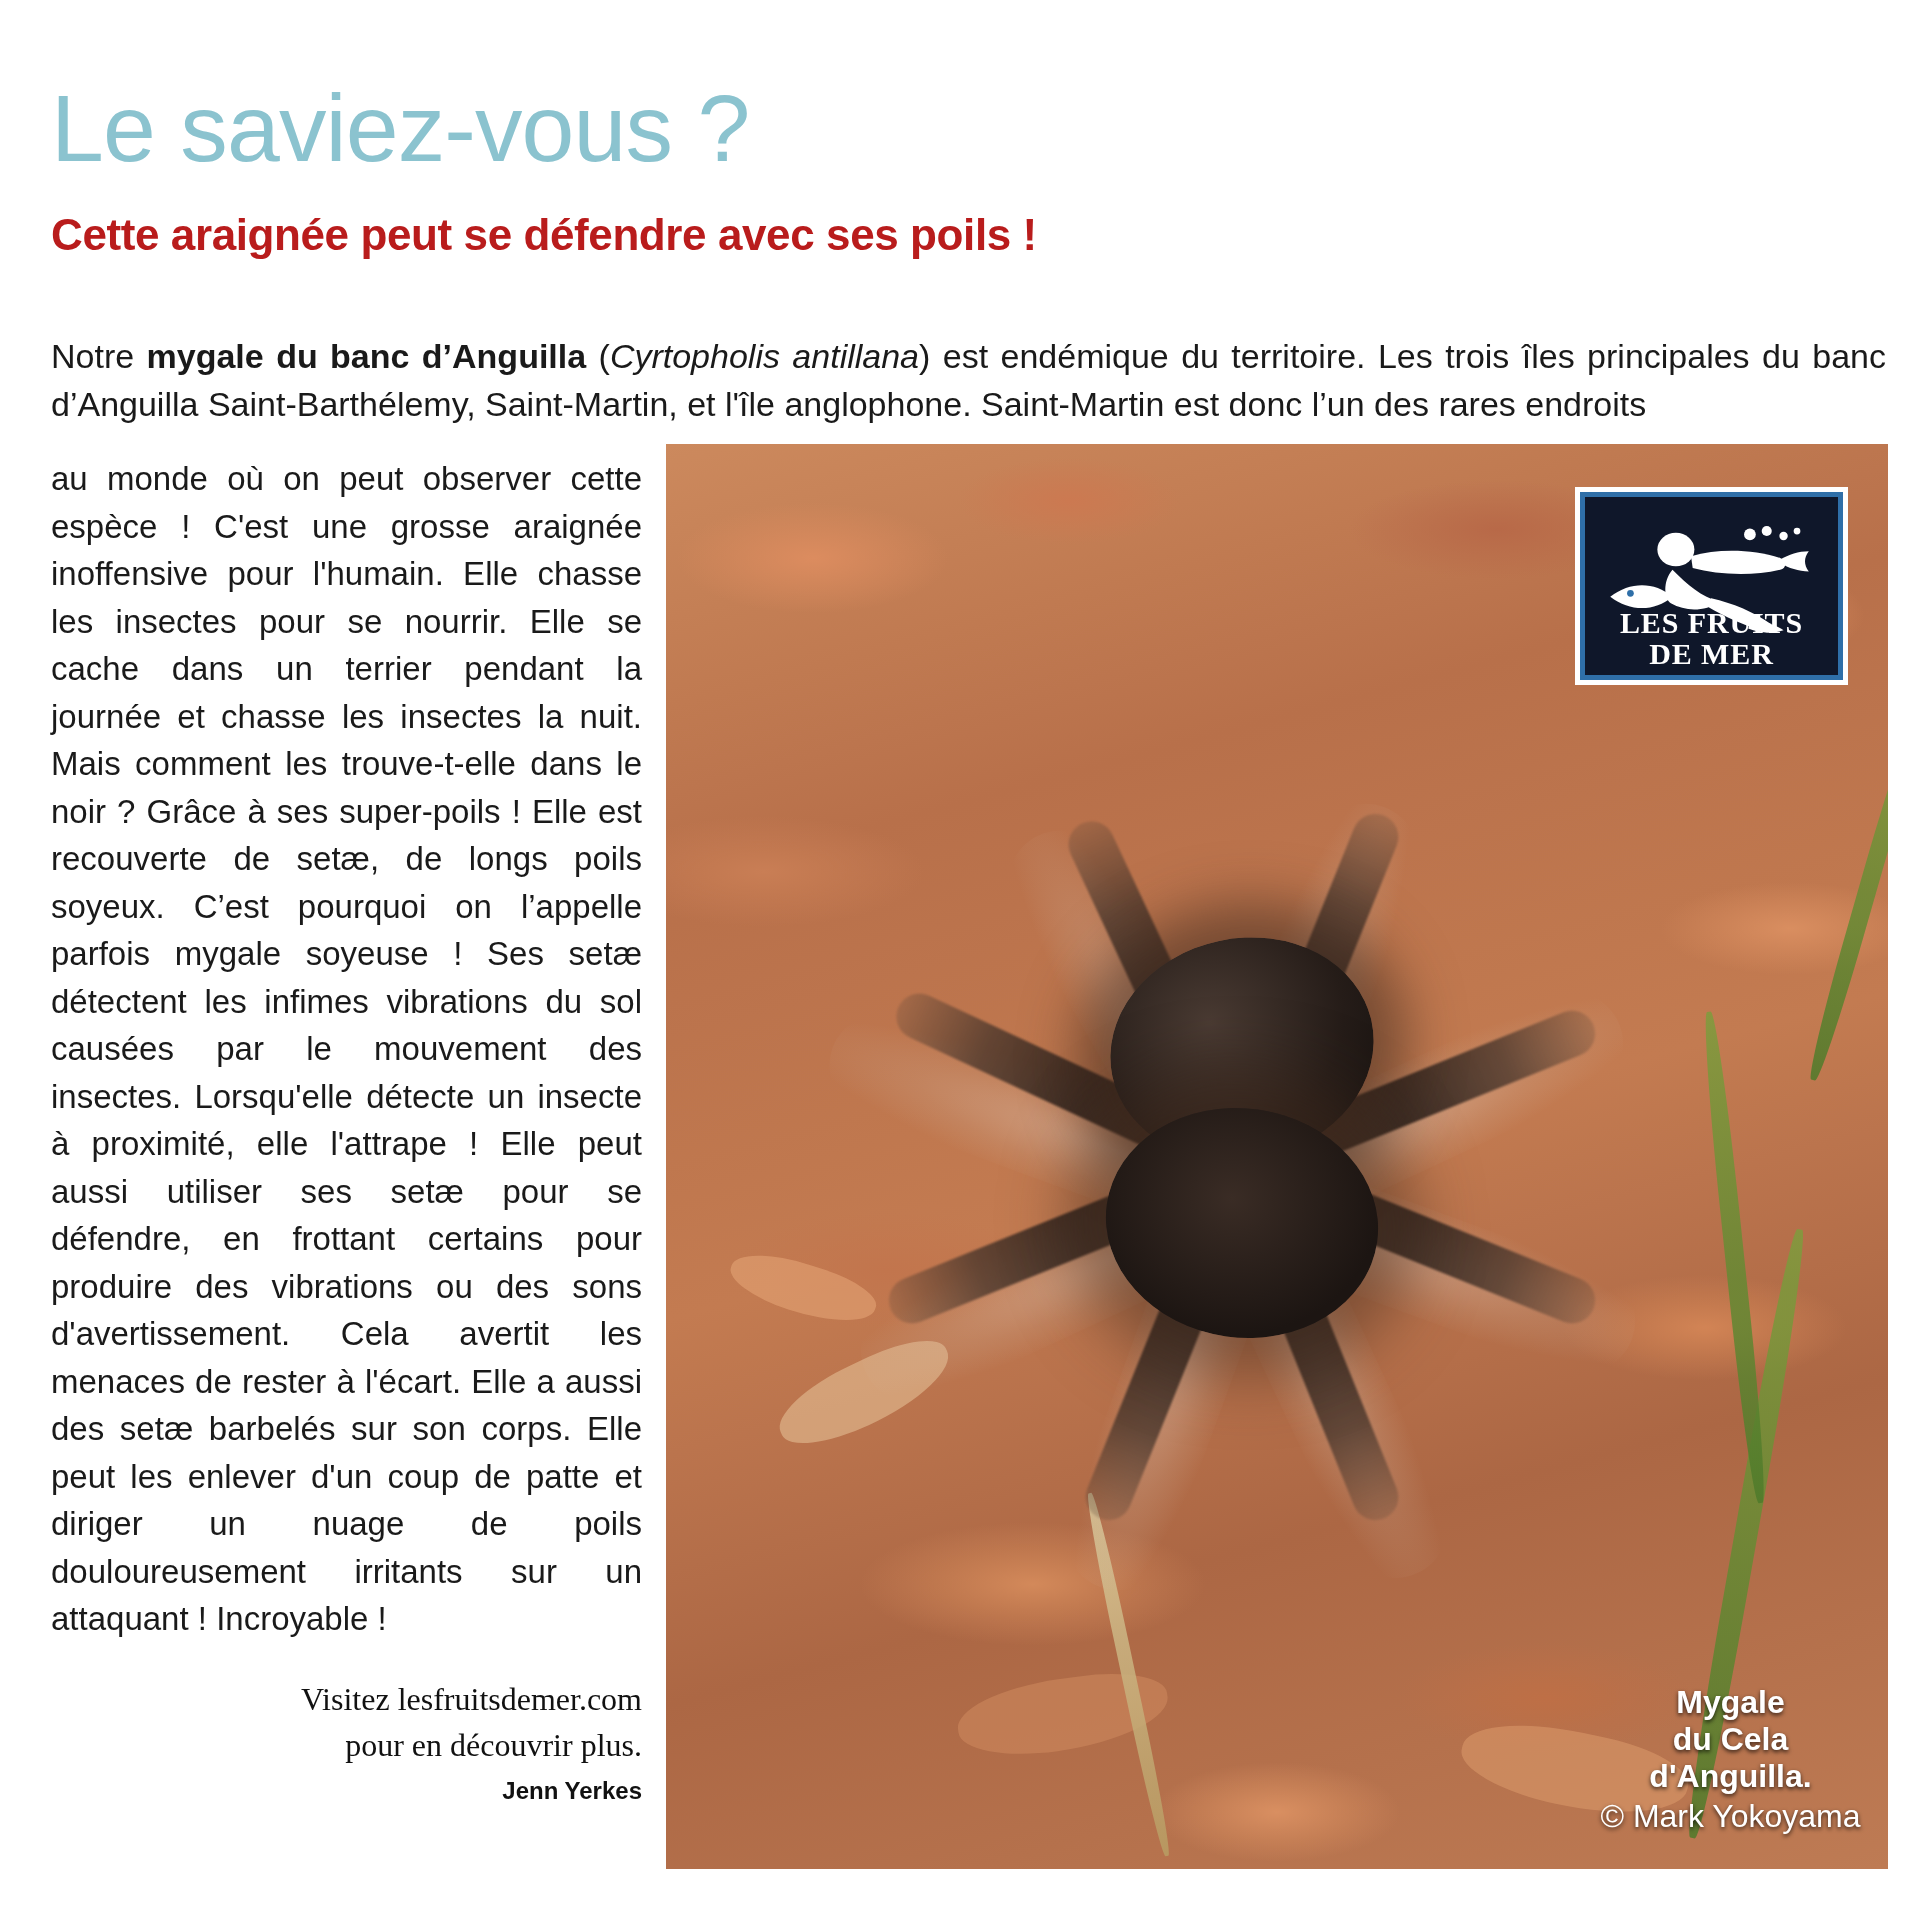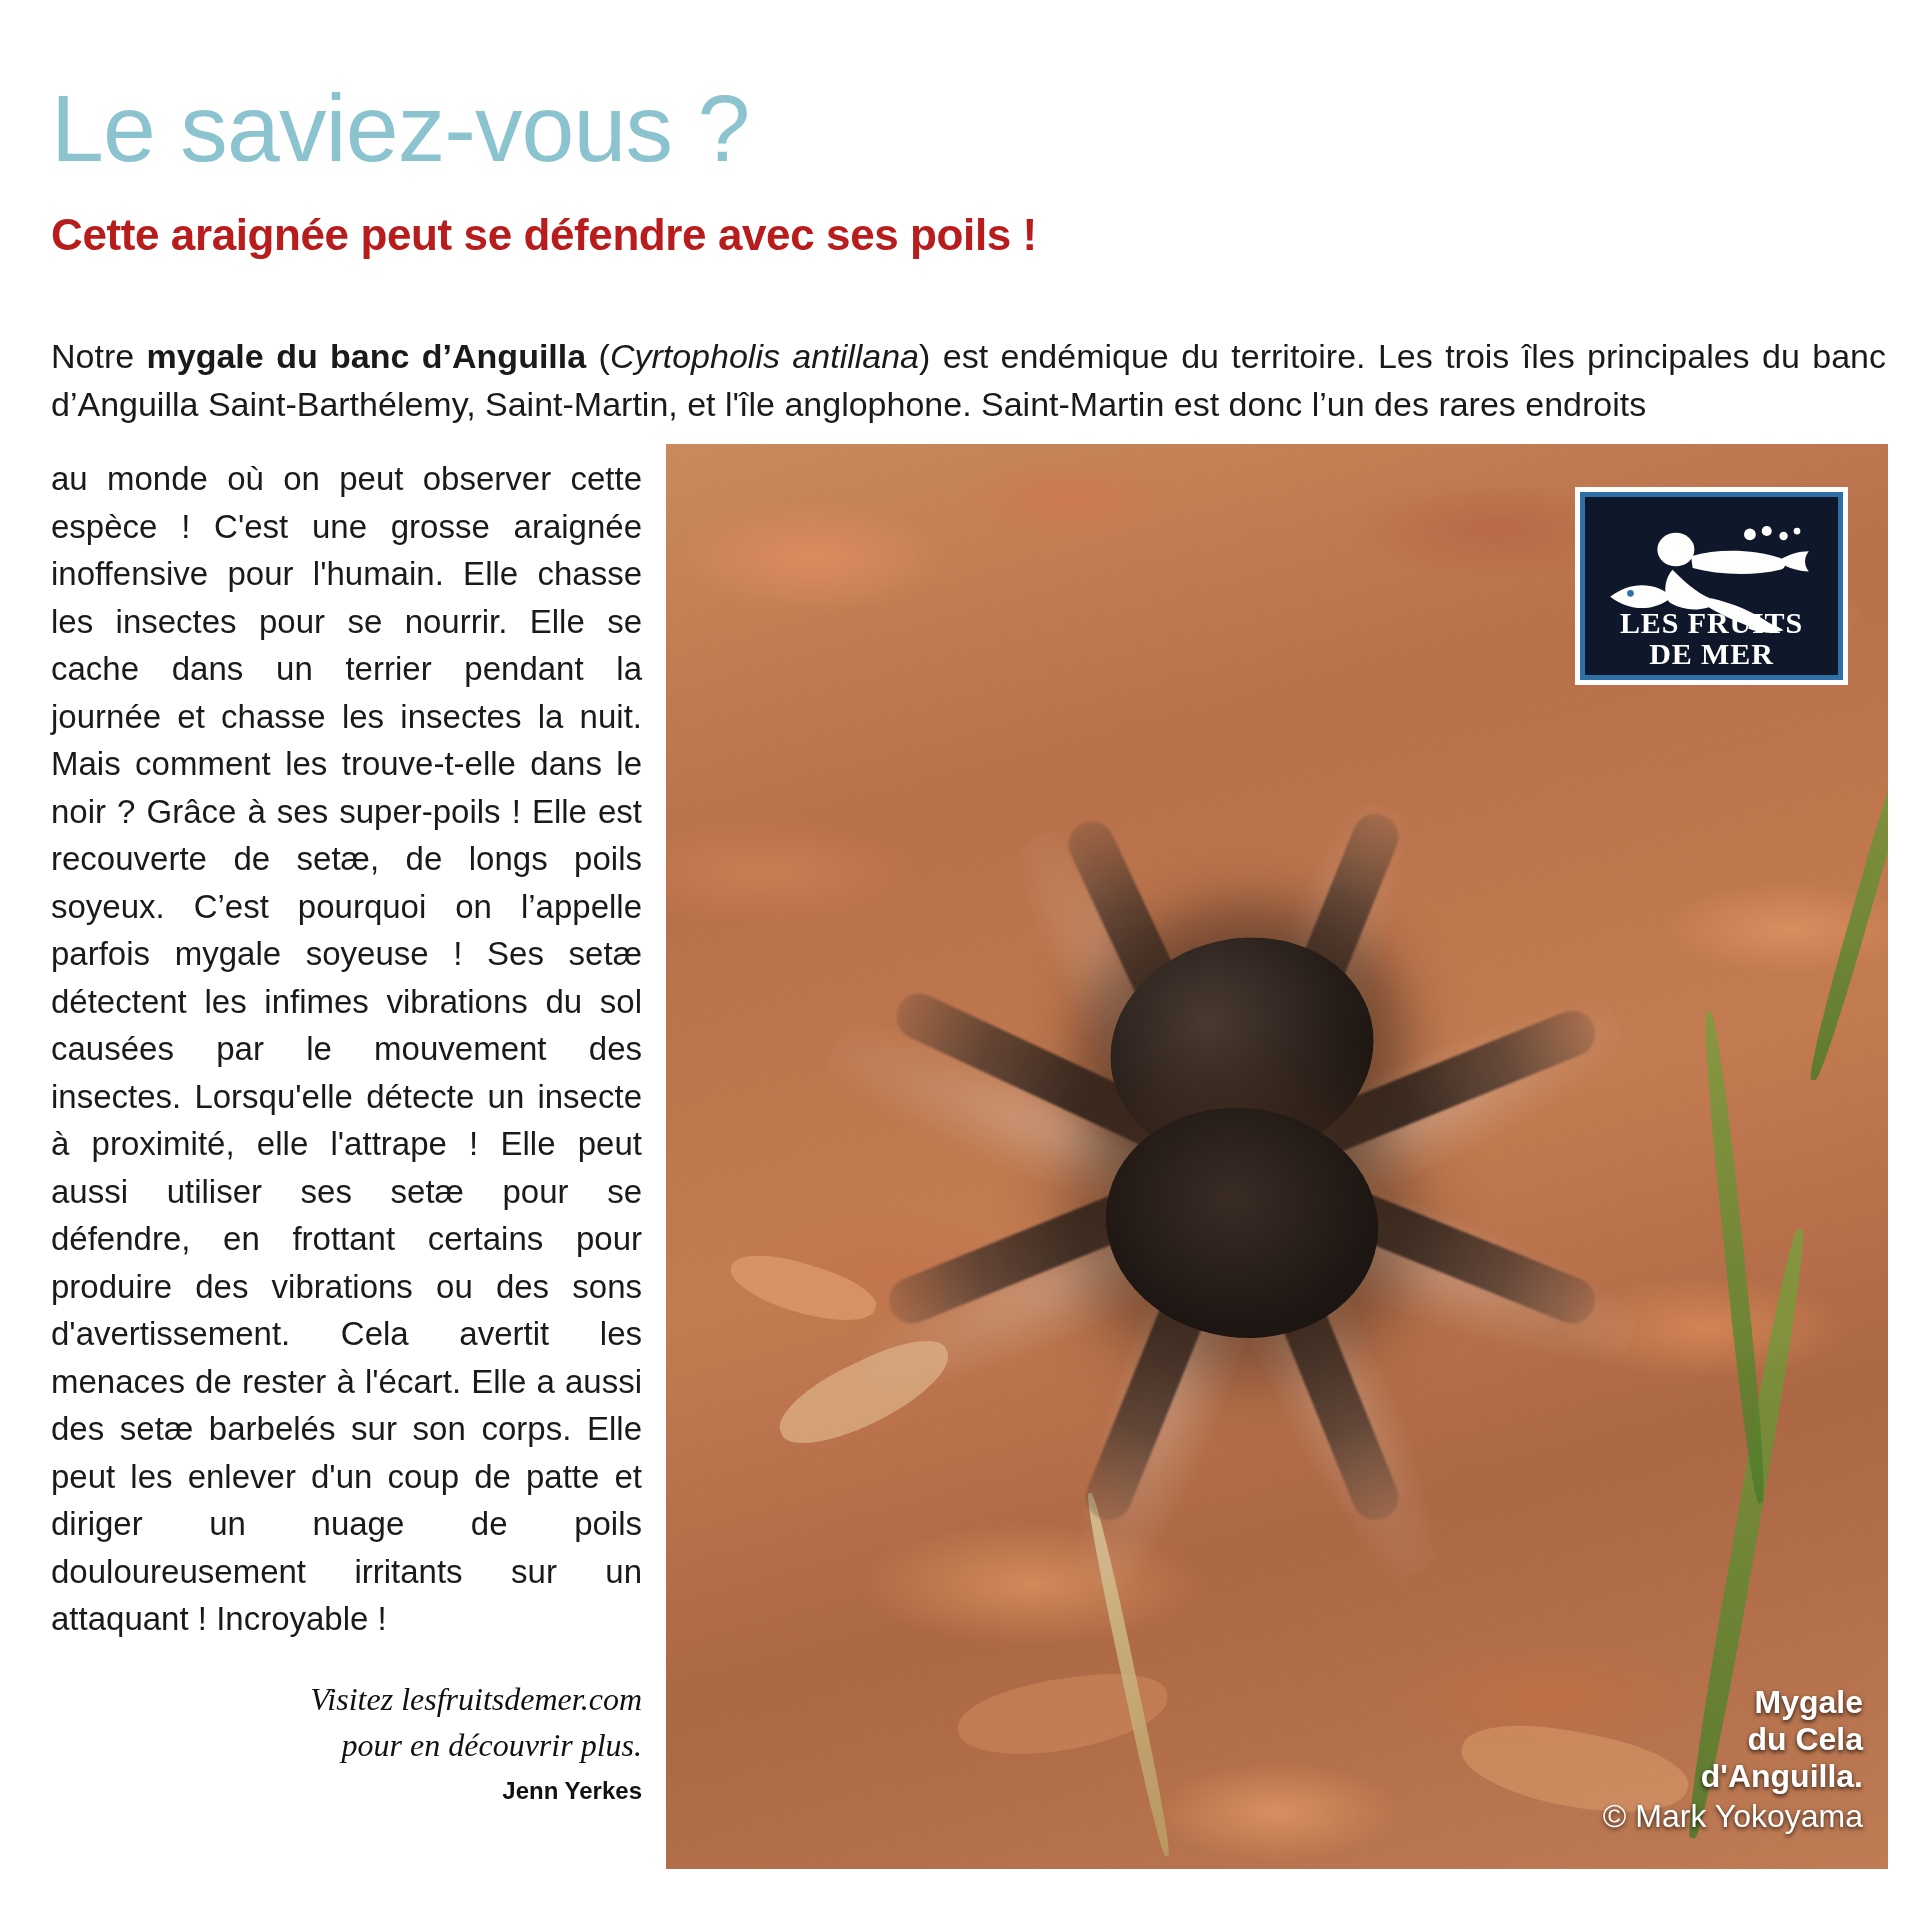--- a/index.html
+++ b/index.html
@@ -73,21 +73,20 @@
     left: 51px;
     top: 1676px;
     width: 591px;
     text-align: right;
     font-family: "Liberation Serif", serif;
     font-size: 32px;
     line-height: 1.45;
     color: #111;
   }
   .signature .visit {
-    font-style: italic;
   }
   .signature .author {
     font-weight: 700;
     font-style: normal;
     font-family: "Liberation Sans", sans-serif;
     font-size: 24px;
     display: block;
     margin-top: 5.3px;
   }
 
@@ -180,21 +179,21 @@
     height: 106px;
     transform-origin: 0% 50%;
     background: radial-gradient(ellipse at 30% 50%, rgba(225,205,190,0.45) 0%, rgba(210,185,165,0.18) 50%, rgba(200,175,155,0) 80%);
     border-radius: 53px;
   }
   .photo-caption {
     position: absolute;
     right: 25px;
     bottom: 34px;
     width: 265px;
-    text-align: right;
+    text-align: center;
     color: #ffffff;
     font-size: 32px;
     font-weight: 700;
     line-height: 1.15;
     text-shadow: 0 1.8px 4.4px rgba(0,0,0,0.75);
   }
   .photo-caption .credit {
     font-weight: 400;
     display: block;
     margin-top: 3.5px;

